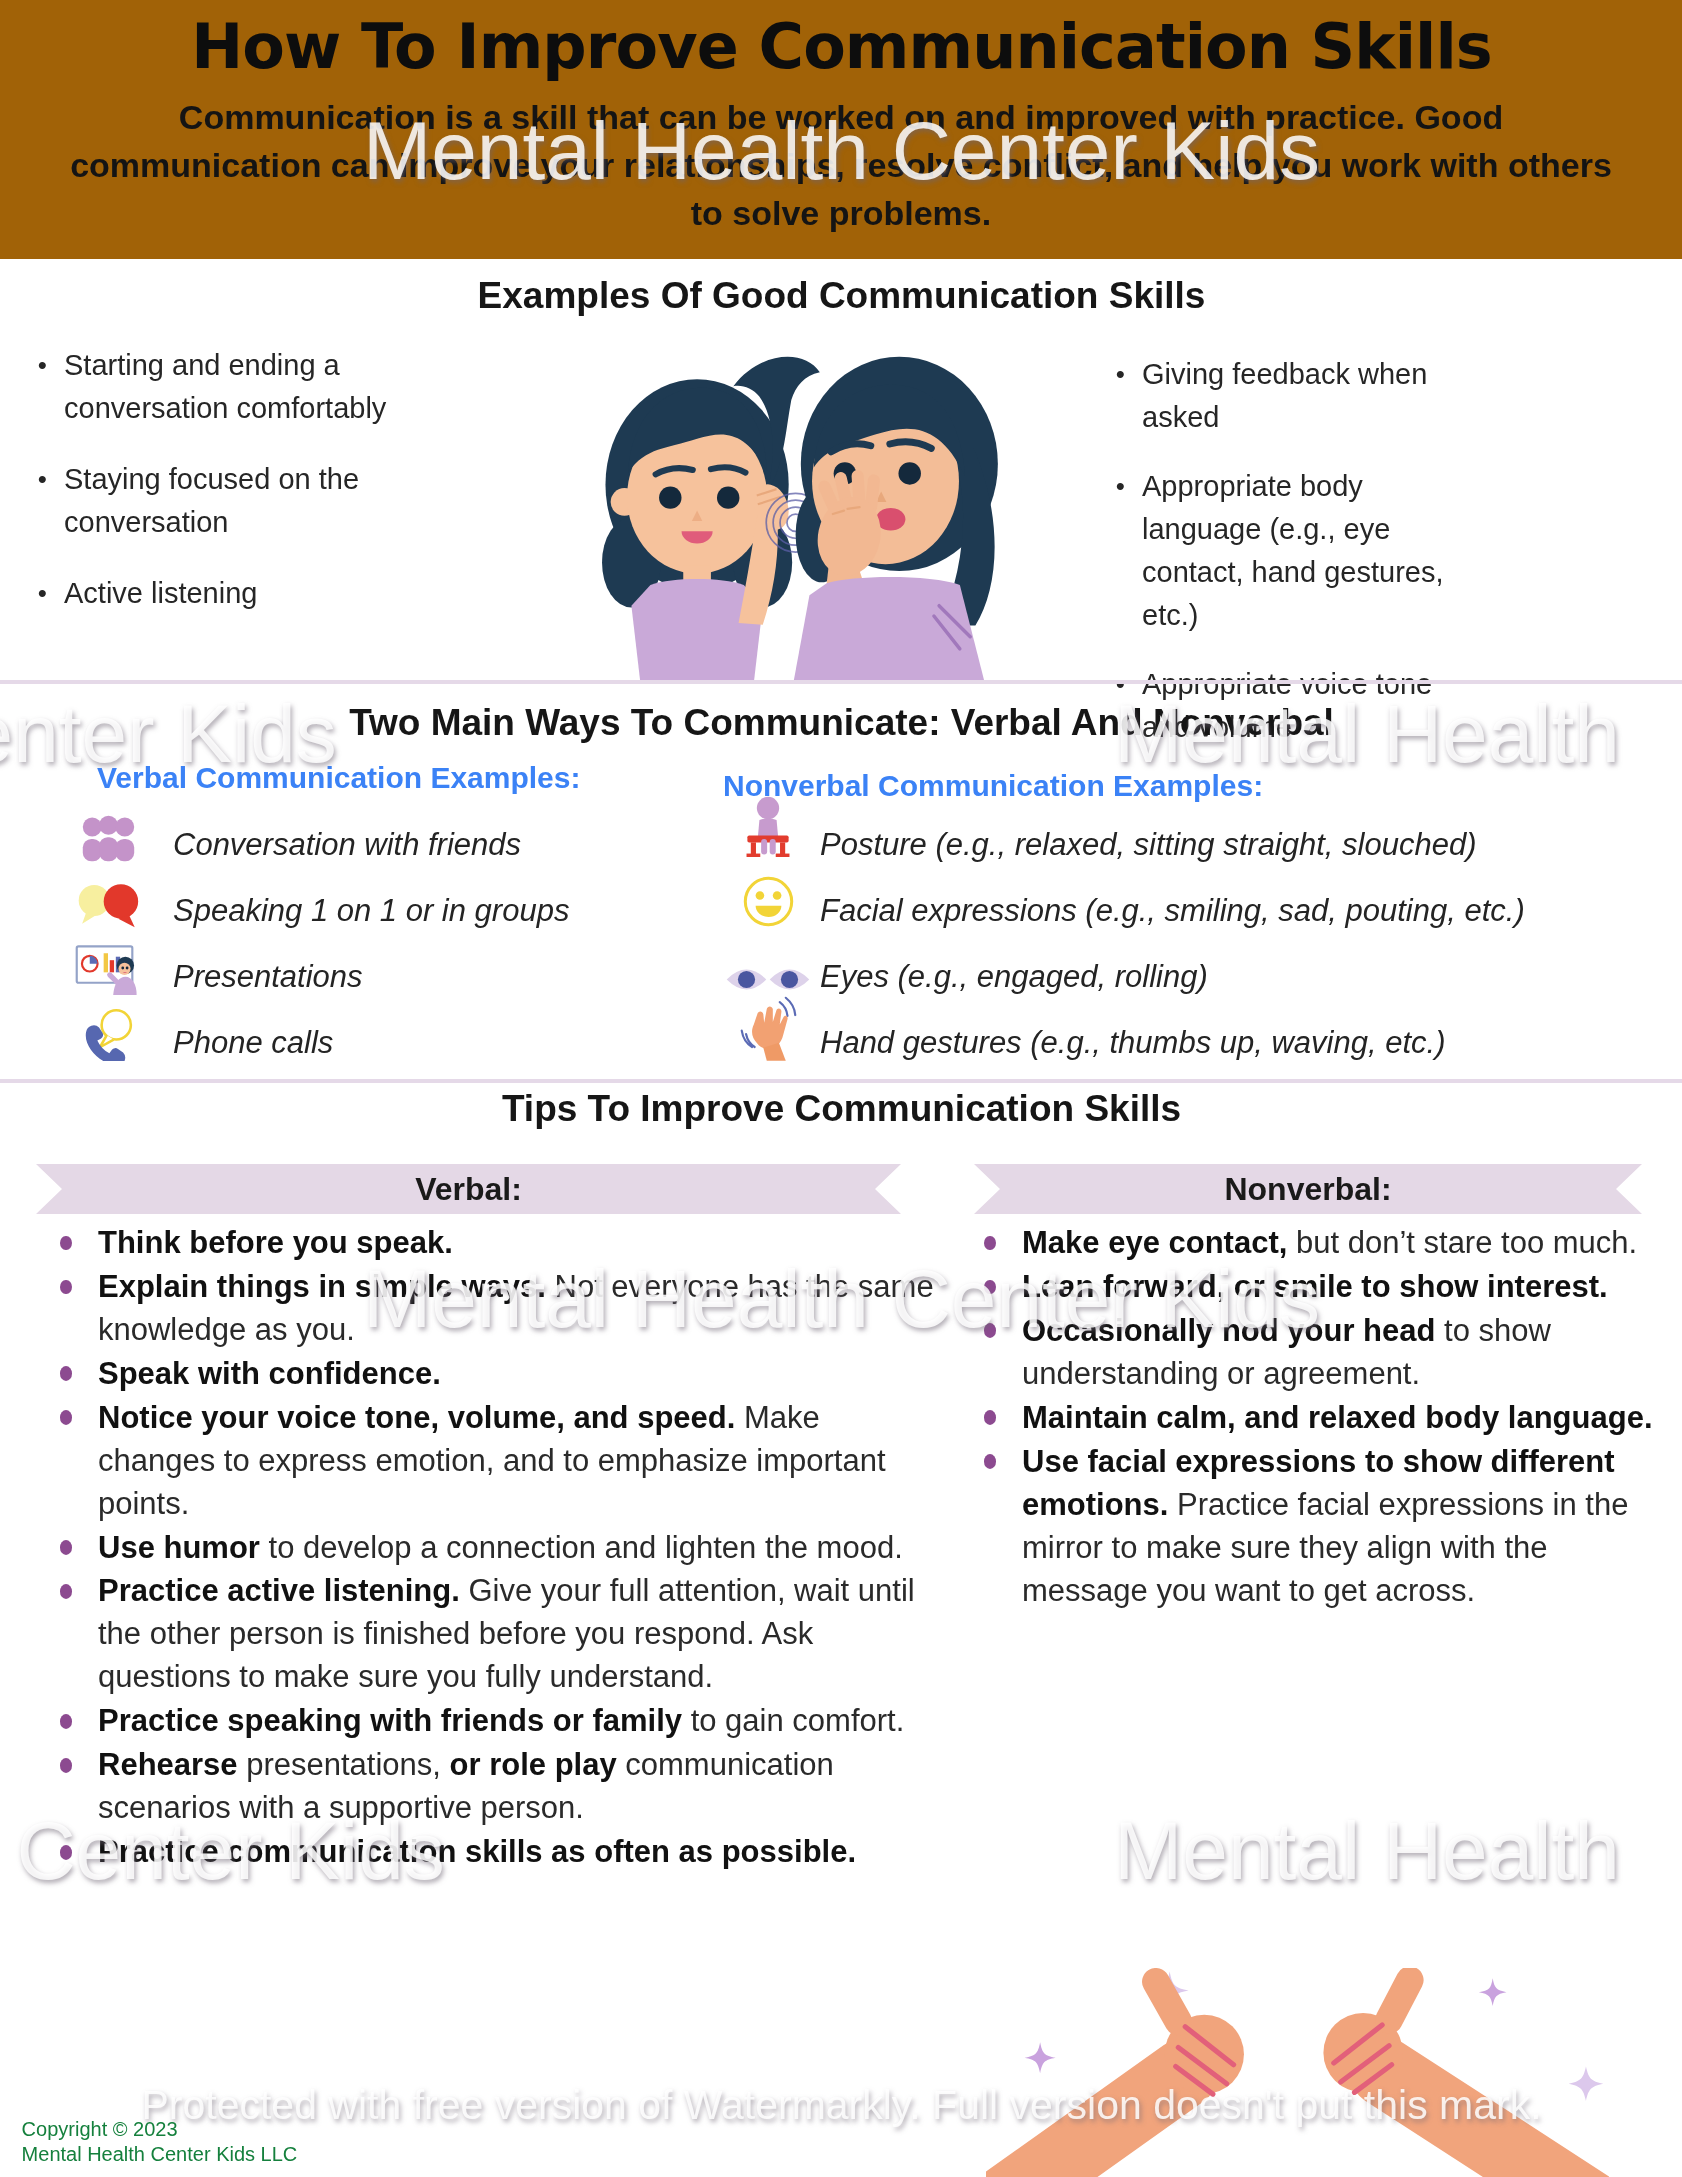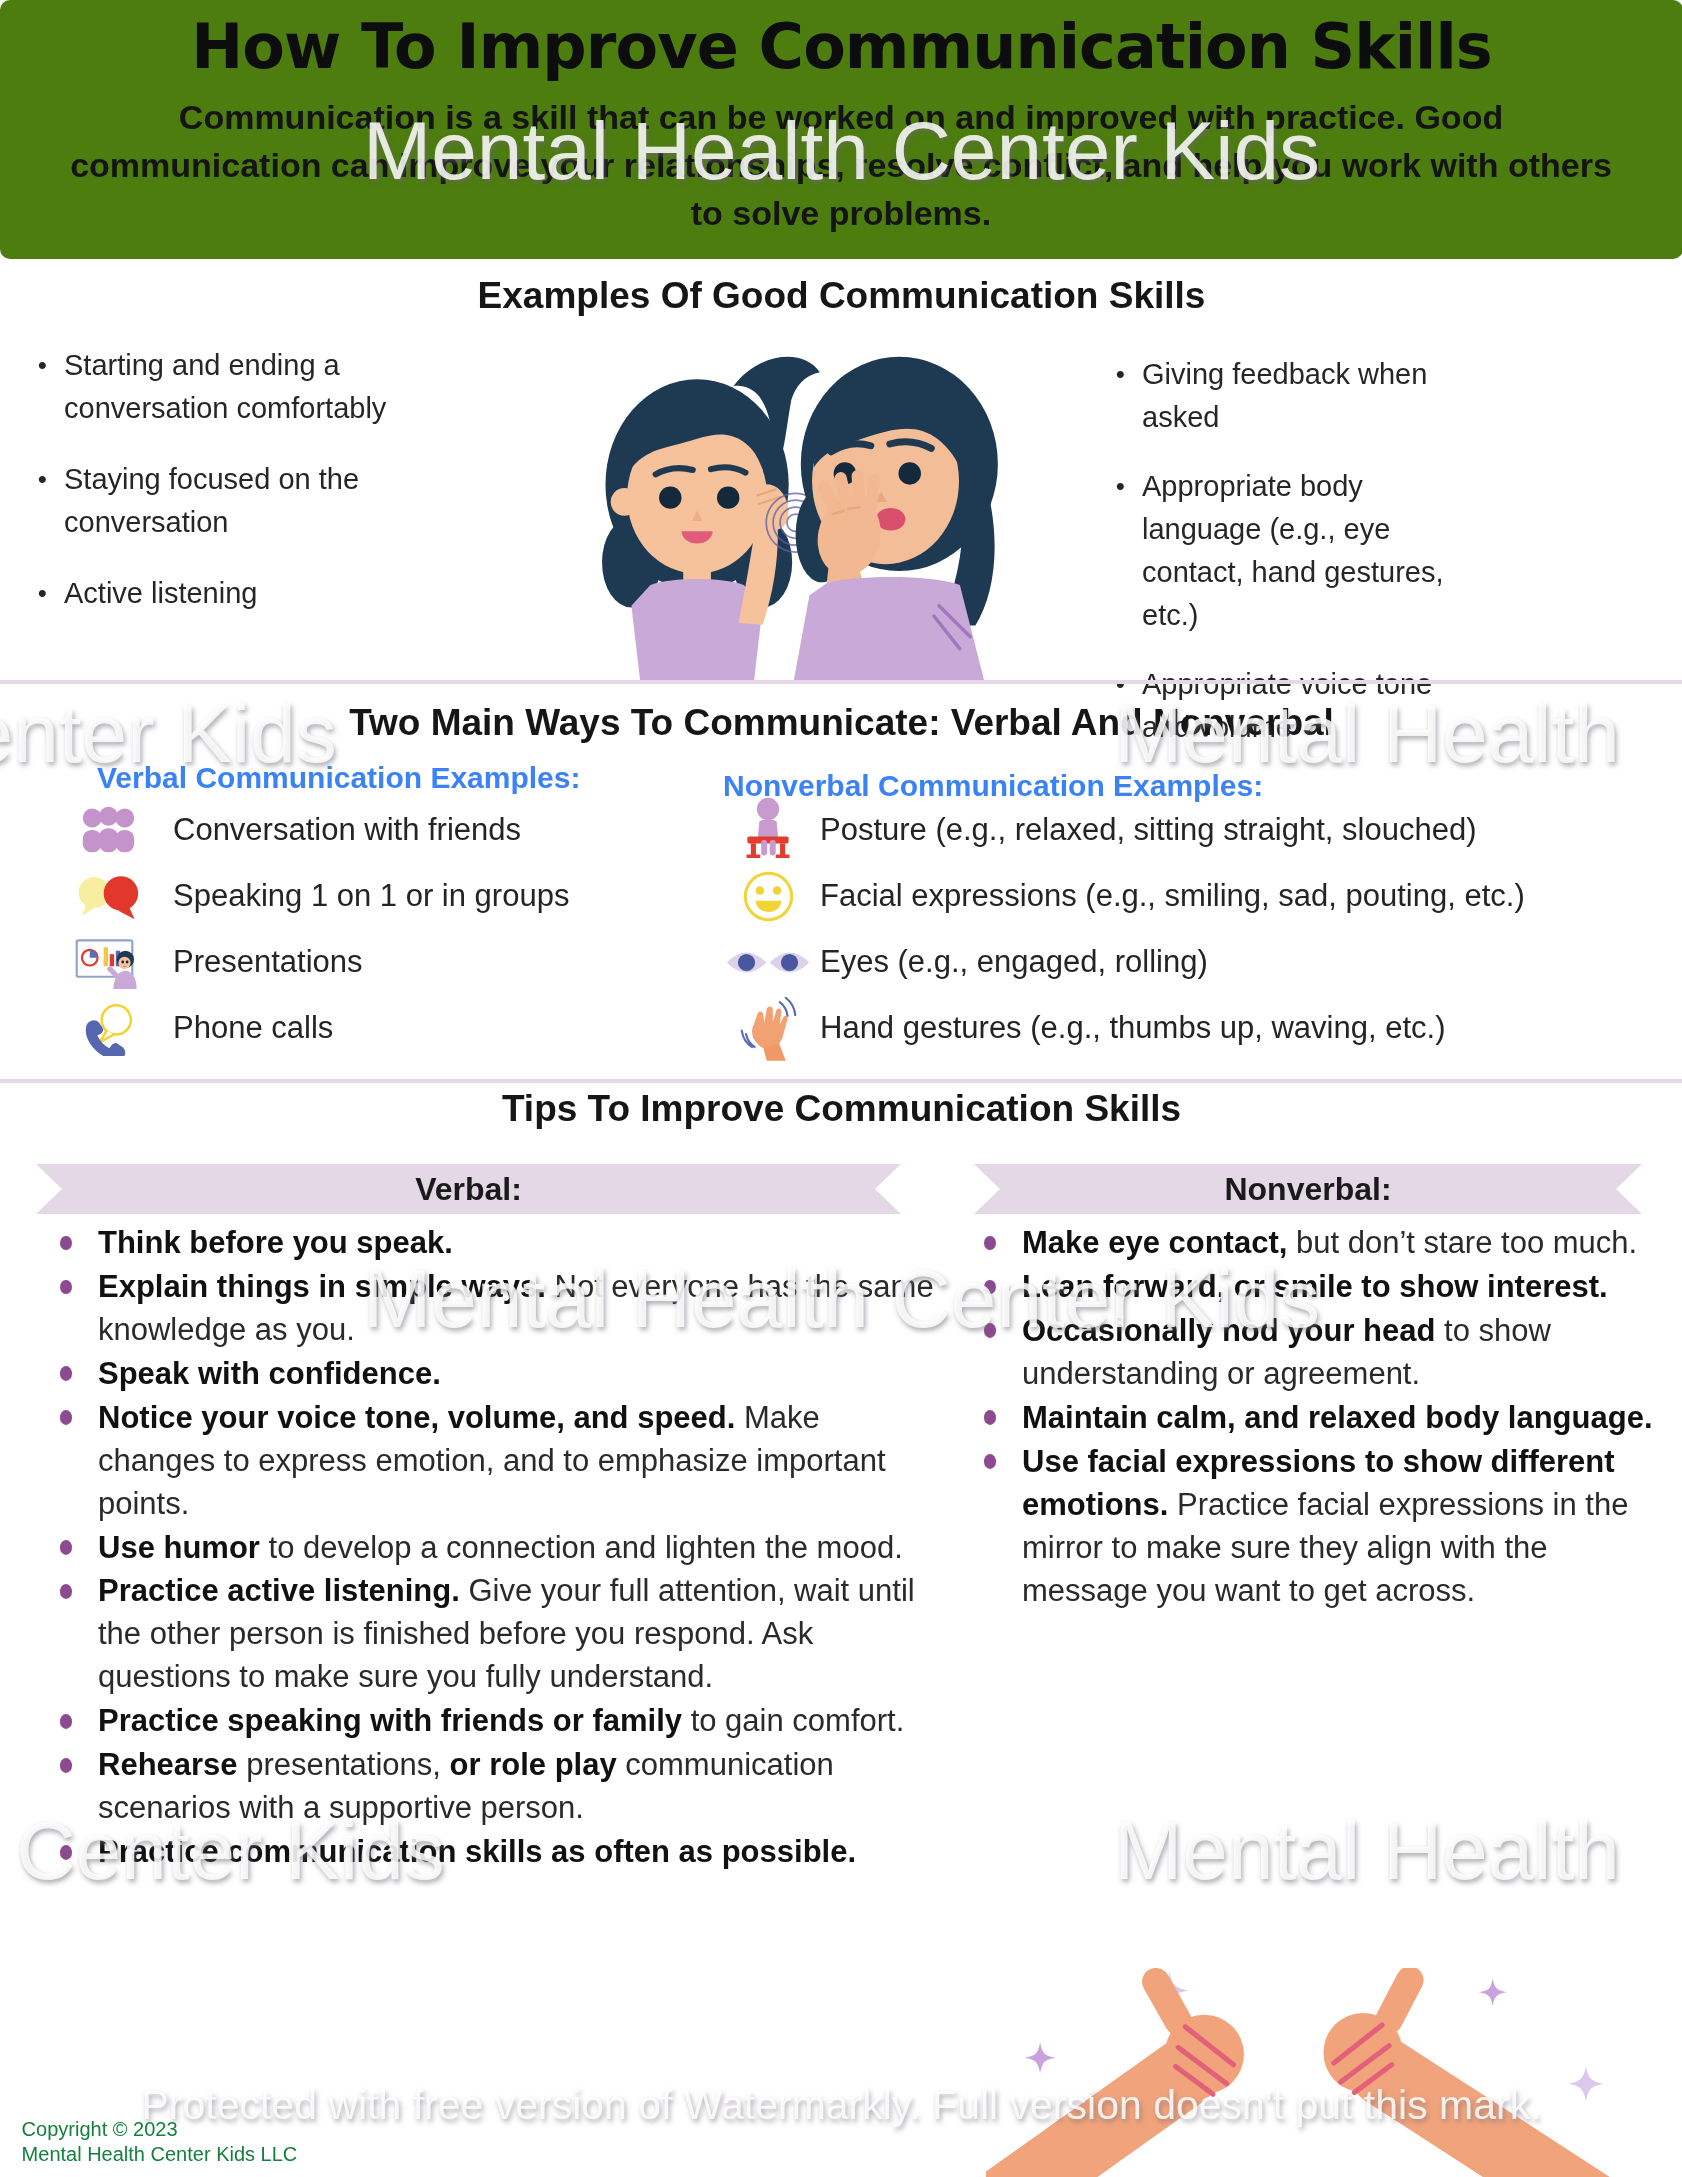--- a/index.html
+++ b/index.html
@@ -1,20 +1,20 @@
 <!DOCTYPE html>
 <html style="font-size:14px"><head>
 <meta charset="utf-8">
 <style>
   html,body{margin:0;padding:0;background:#fff;}
   .page{position:relative;width:1683px;height:2177px;background:#ffffff;overflow:hidden;
         font-family:"Liberation Sans",sans-serif;color:#222;}
 
   
-  .header{position:absolute;left:0;top:0;width:1683px;height:259px;background:#4d7c0f;border-radius:10px;}
+  .header{position:absolute;left:0;top:0;width:1683px;height:259px;background:#a16207;}
   .title{position:absolute;left:0;top:10.4px;width:100%;text-align:center;
          font-family:"DejaVu Sans","Liberation Sans",sans-serif;
          font-weight:700;font-size:62px;letter-spacing:-0.9px;color:#0d0d0d;}
   .intro{position:absolute;left:54px;top:93px;width:1574px;text-align:center;
          font-size:34px;line-height:48px;font-weight:600;color:#141414;}
 
   
   .sec-heading{position:absolute;width:100%;text-align:center;font-weight:700;font-size:37px;color:#161616;}
 
   
@@ -24,21 +24,21 @@
   .ex-left{left:36px;top:344px;width:356px;}
   .ex-left li{margin-bottom:28px;}
   .ex-right{left:1114px;top:353px;width:353px;}
   .ex-right li{margin-bottom:26px;}
 
   .divider{position:absolute;left:0;width:1683px;height:3.5px;background:#E5D9E8;}
 
   
   .ways-sub{position:absolute;font-size:30px;font-weight:700;color:#3b82f6;}
   .way-rows{position:absolute;}
-  .way-row{display:flex;align-items:center;height:66px;}
+  .way-row{display:flex;align-items:flex-end;height:66px;font-style:italic;}
   .way-icon{flex:0 0 130px;display:flex;justify-content:center;align-items:center;}
   .way-icon-n{flex:0 0 104px;display:flex;justify-content:center;align-items:center;}
   .way-label{font-size:31px;color:#242424;white-space:nowrap;}
 
   
   .ribbon{position:absolute;height:50px;background:#E4D8E6;
           clip-path:polygon(0 0,100% 0,calc(100% - 26px) 50%,100% 100%,0 100%,26px 50%);
           display:flex;align-items:center;justify-content:center;
           font-size:32px;font-weight:700;color:#1a1a1a;}
   .tips-list{position:absolute;list-style:none;margin:0;padding:0;font-size:31px;line-height:43px;color:#2a2a2a;}

